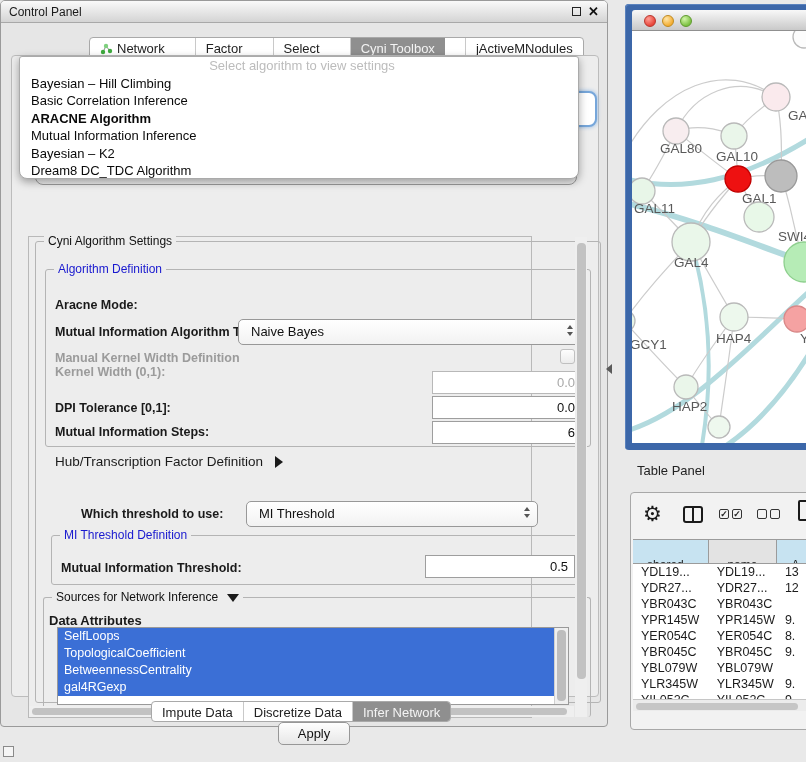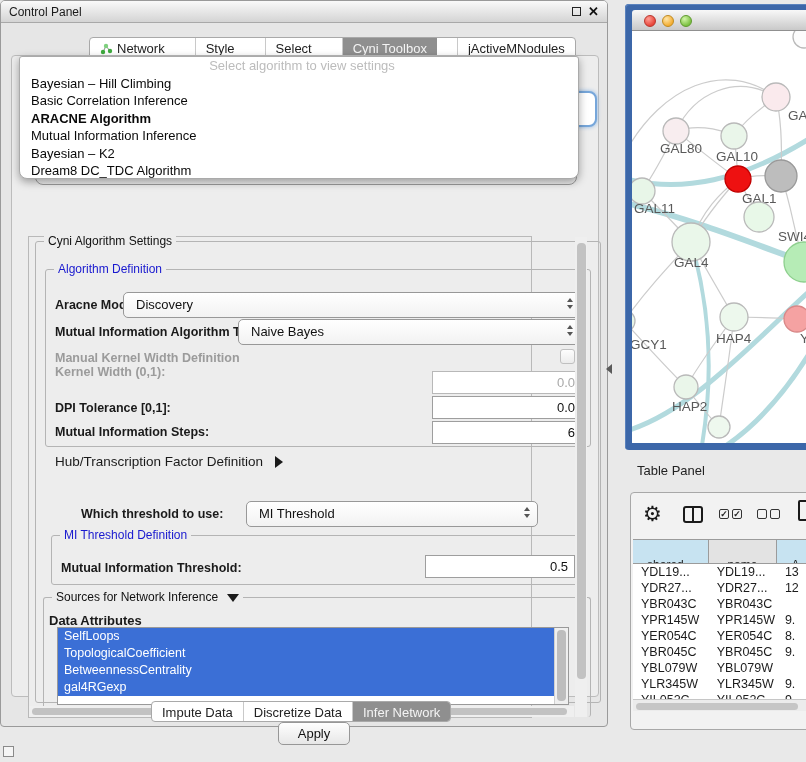--- a/index.html
+++ b/index.html
@@ -149,45 +149,38 @@
     </div>
 
     <div class="segbar" id="top-tabs">
         <div class="seg"><svg class="net-ico" viewBox="0 0 13 12">
             <line x1="3" y1="9" x2="6" y2="3" stroke="#888" stroke-width="1"></line>
             <line x1="6" y1="3" x2="10" y2="8" stroke="#888" stroke-width="1"></line>
             <circle cx="3" cy="9" r="2.2" fill="#3faa3f"></circle>
             <circle cx="6" cy="3" r="2.2" fill="#7fd07f"></circle>
             <circle cx="10" cy="8" r="2.2" fill="#3faa3f"></circle>
           </svg><span>Network</span></div>
-        <div class="seg"><span>Style</span></div>
+        <div class="seg"><span>Factor</span></div>
         <div class="seg"><span>Select</span></div>
         <div class="seg sel"><span>Cyni Toolbox</span></div>
         <div class="seg"><span>jActiveMNodules</span></div>
       </div>
 
     <div id="cp-inner">
       <div id="scrollpane">
 
         <div class="fieldset" style="left:6px;top:4px;width:566px;height:462px;">
           <span class="legend">Cyni Algorithm Settings</span>
         </div>
 
         <div class="fieldset" style="left:16px;top:32px;width:546px;height:178px;">
           <span class="legend blue">Algorithm Definition</span>
         </div>
 
         <span class="lbl" style="left:26px;top:61px;">Aracne Mode:</span>
-        <div class="combo" style="left:94px;top:55px;width:458px;height:26px;">
-          <span>Discovery</span>
-          <span class="stepper">
-              <div class="sp-up"></div>
-              <div class="sp-dn"></div>
-            </span>
-        </div>
 
         <span class="lbl" style="left:26px;top:88px;">Mutual Information Algorithm Type:</span>
         <div class="combo" style="left:209px;top:82px;width:343px;height:26px;">
           <span>Naive Bayes</span>
           <span class="stepper">
               <div class="sp-up"></div>
               <div class="sp-dn"></div>
             </span>
         </div>
 

